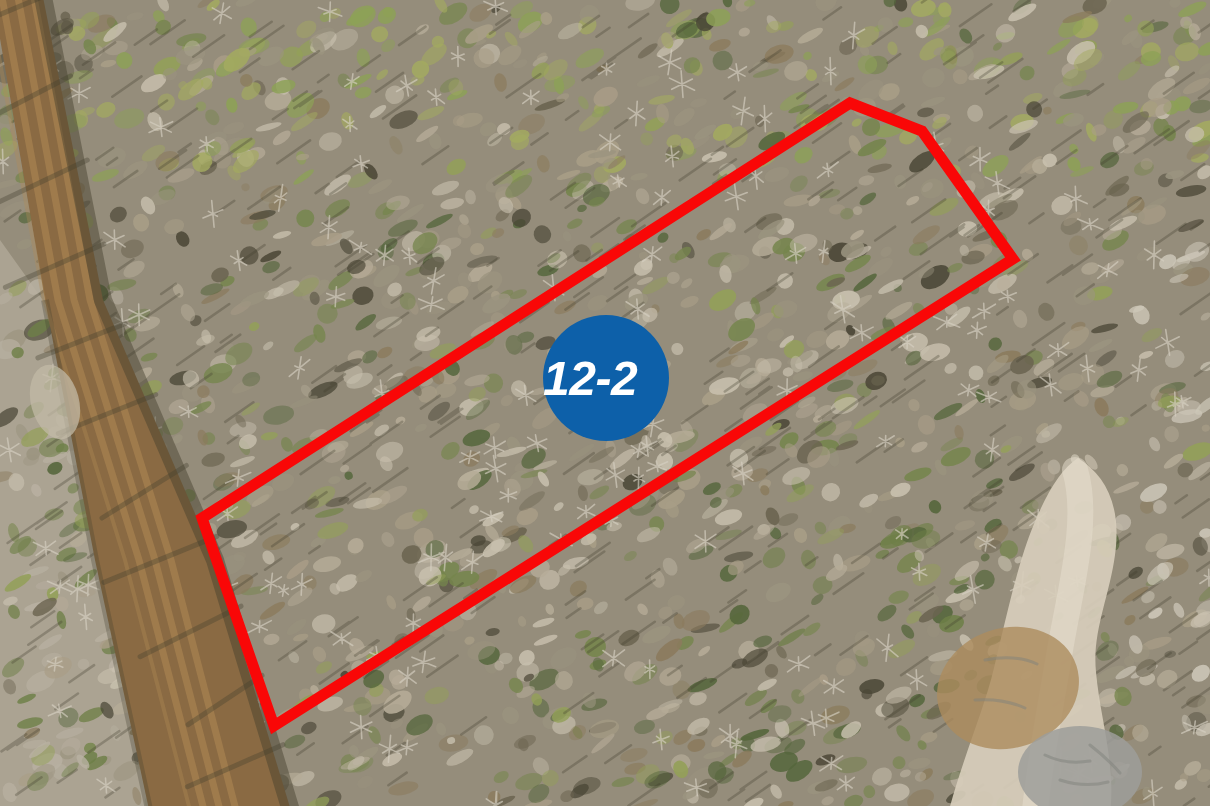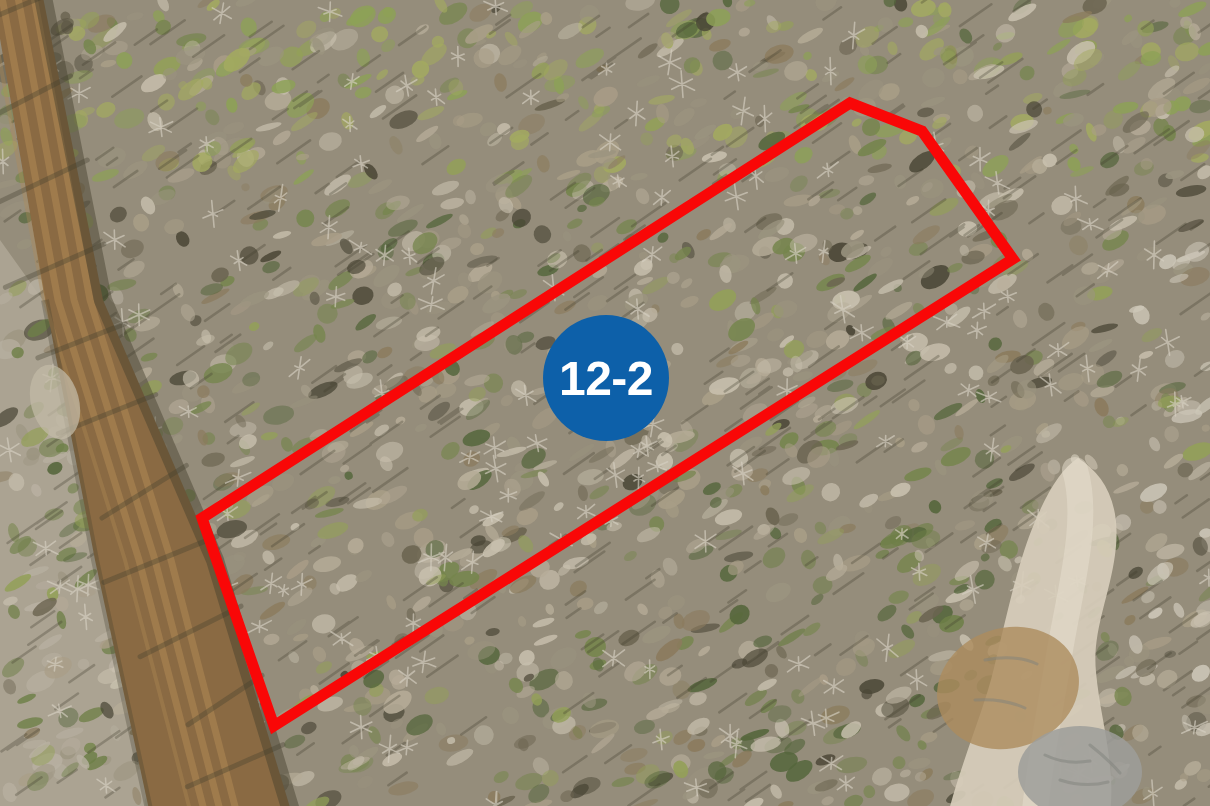--- a/index.html
+++ b/index.html
@@ -6,26 +6,27 @@
   .stage{
     position:relative;
     width:1210px;height:806px;
     overflow:hidden;
     font-family:"Liberation Sans", sans-serif;
   }
   .stage svg{position:absolute;left:0;top:0;display:block;}
   .lot-badge{
     position:absolute;
     border-radius:50%;
-    display:flex;align-items:center;justify-content:center;
+    display:flex;align-items:center;
     font-weight:700;
     font-size:48px;
     letter-spacing:-0.5px;
     font-family:"Liberation Sans", sans-serif;
     user-select:none;
+    font-style:italic;
   }
 </style>
 </head>
 <body>
 
 <div class="stage">
   <svg id="scene" width="1210" height="806" viewBox="0 0 1210 806">
       <rect x="0" y="0" width="1210" height="806" fill="#958d7b"></rect>
       <polygon points="0,240 50,310 100,570 150,814 0,814" fill="#b3ab99" opacity="0.75"></polygon>
       <g>

